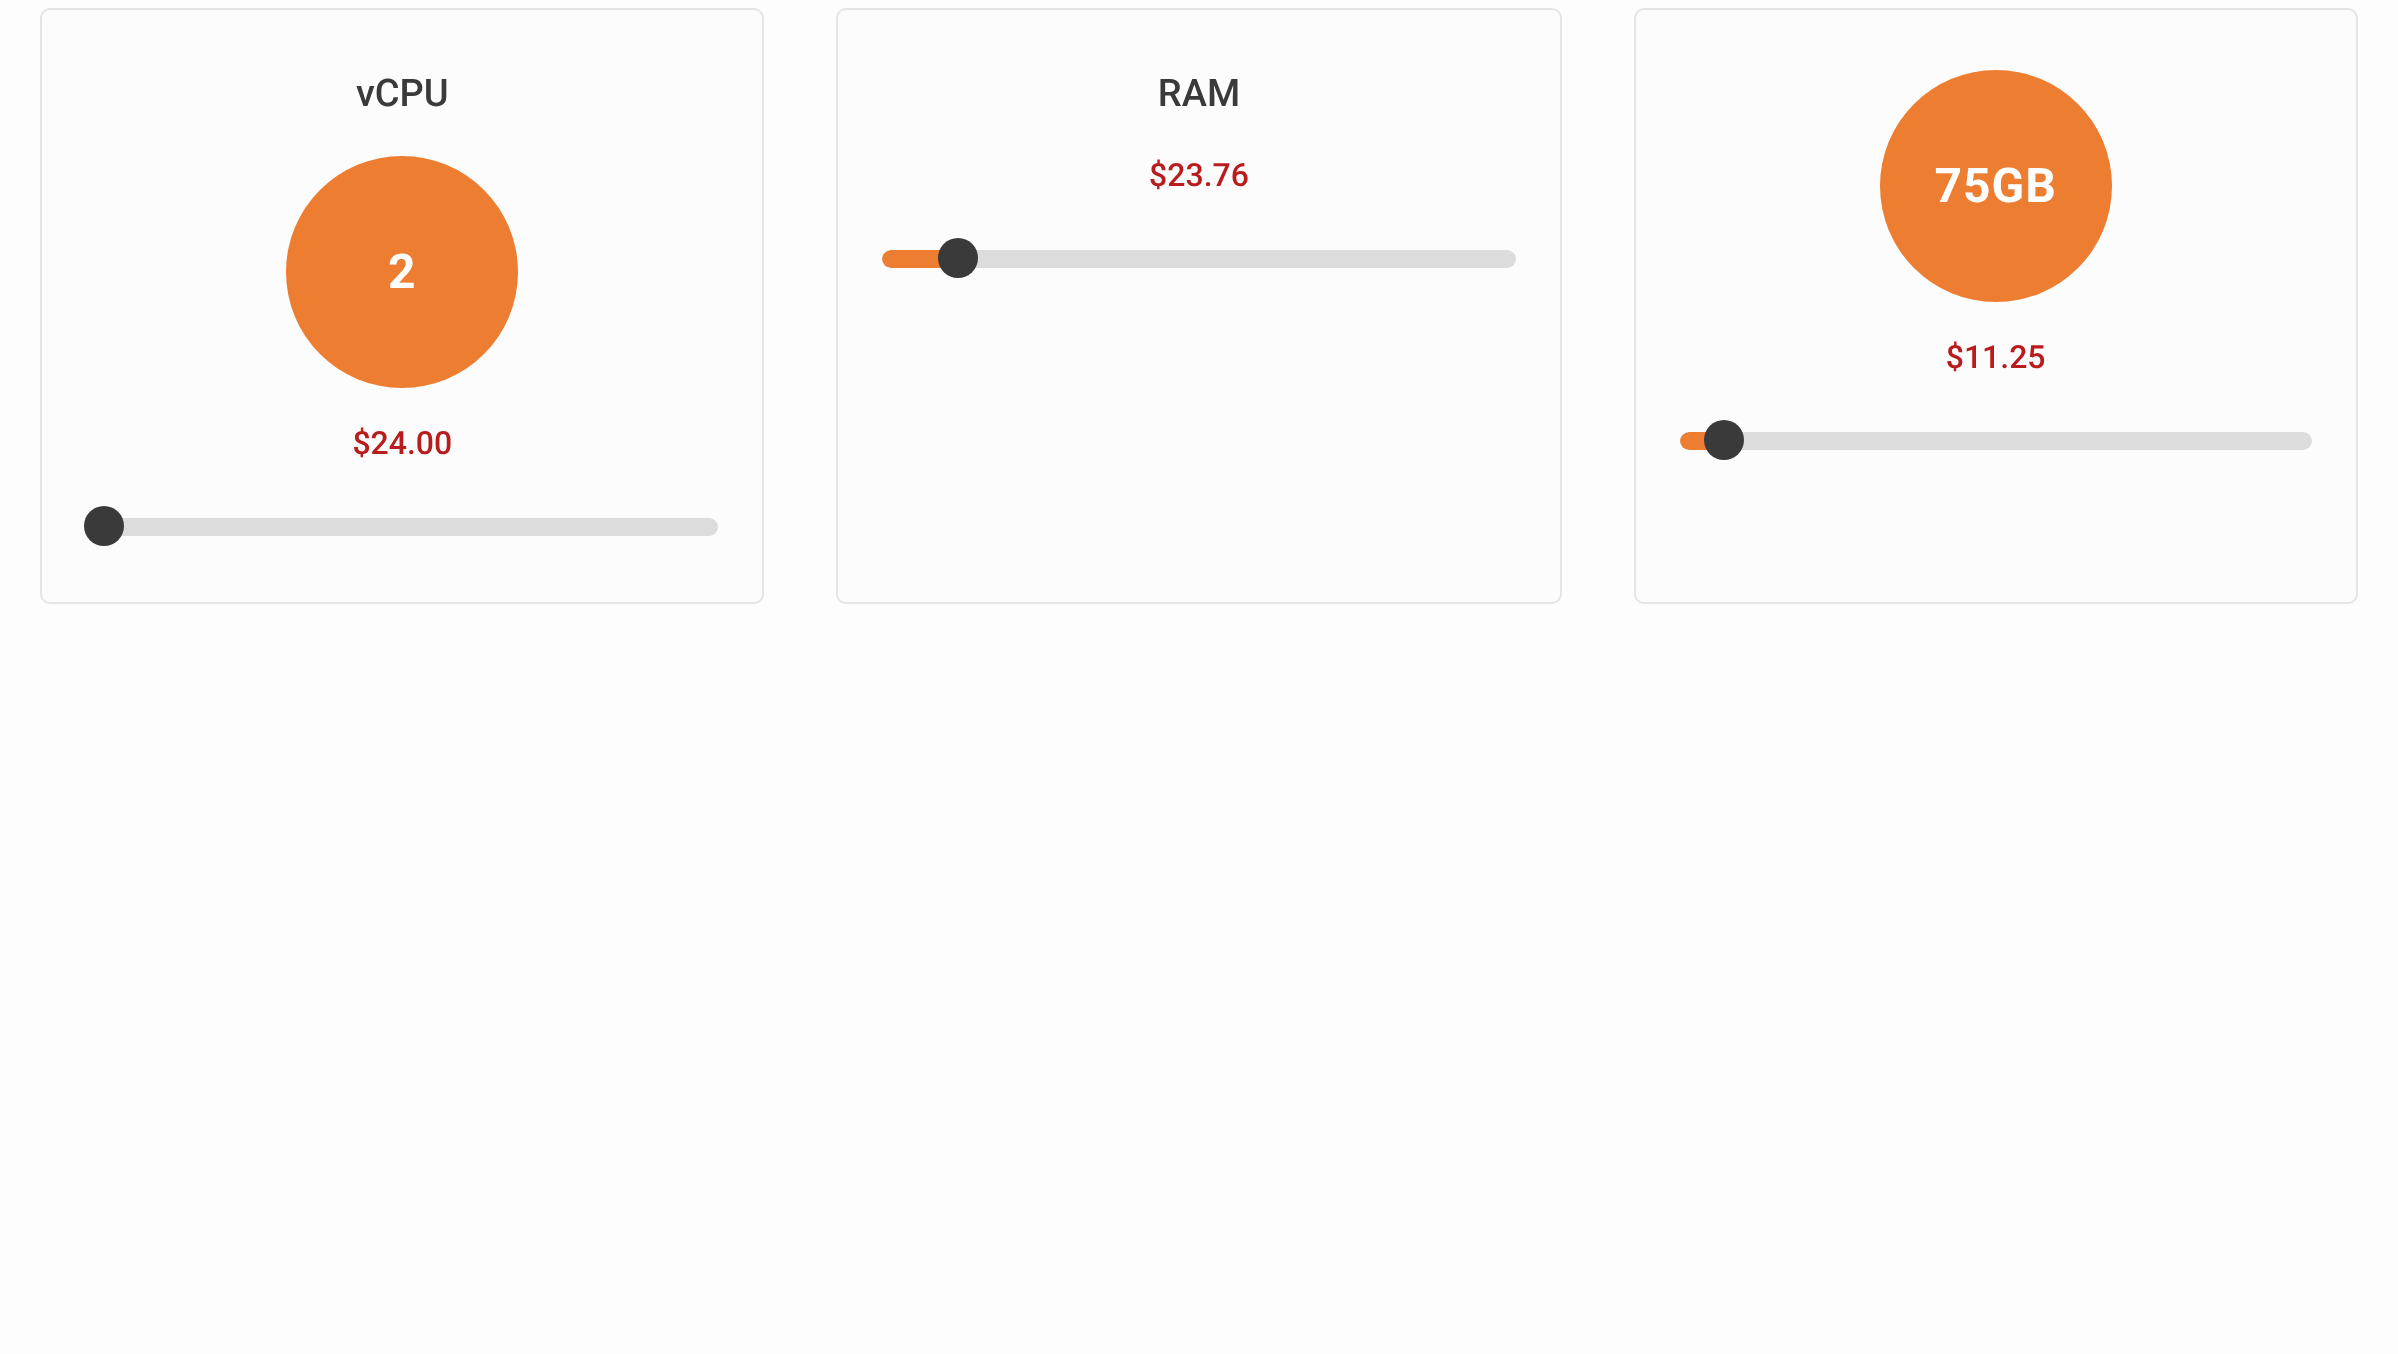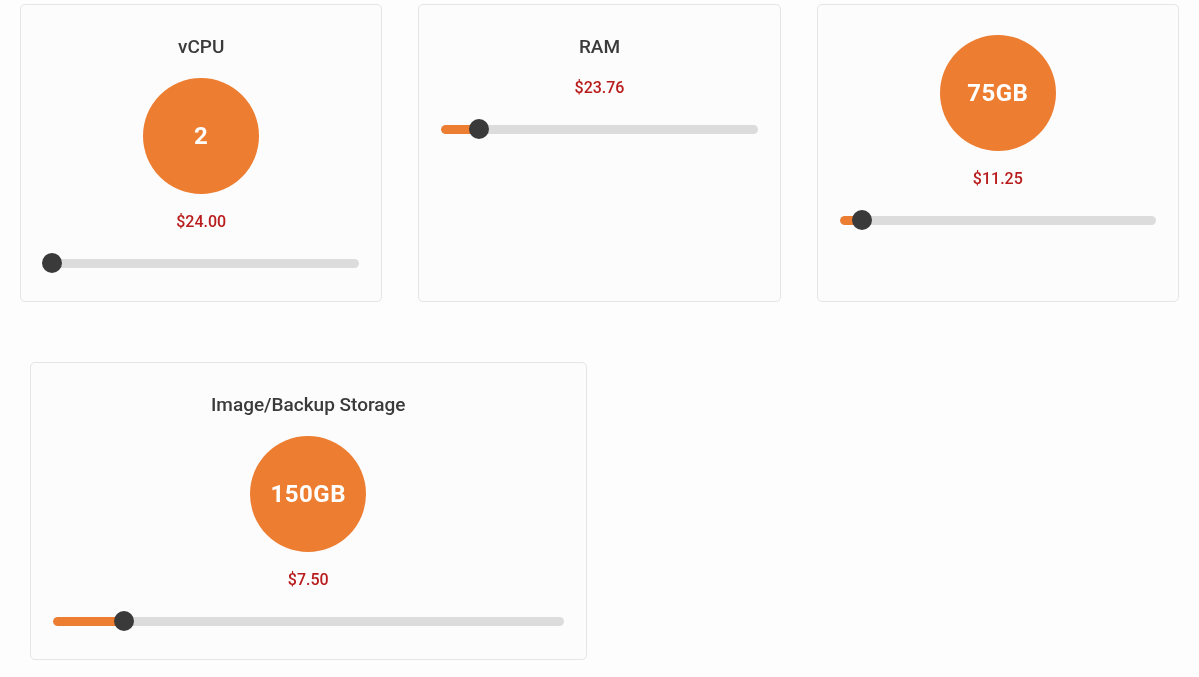--- a/index.html
+++ b/index.html
@@ -131,26 +131,13 @@
       <div class="track">
         <div class="fill" style="width:7%"></div>
       </div>
       <div class="thumb" style="left:7%"></div>
     </div>
   </div>
 </div>
 
 <div class="row2">
 
-  <div class="card">
-    <div class="card-title">Image/Backup Storage</div>
-    <div class="circle">
-      <div class="circle-value">150GB</div>
-    </div>
-    <div class="price">$7.50</div>
-    <div class="slider">
-      <div class="track">
-        <div class="fill" style="width:14%"></div>
-      </div>
-      <div class="thumb" style="left:14%"></div>
-    </div>
-  </div>
 </div>
 
 </body></html>

